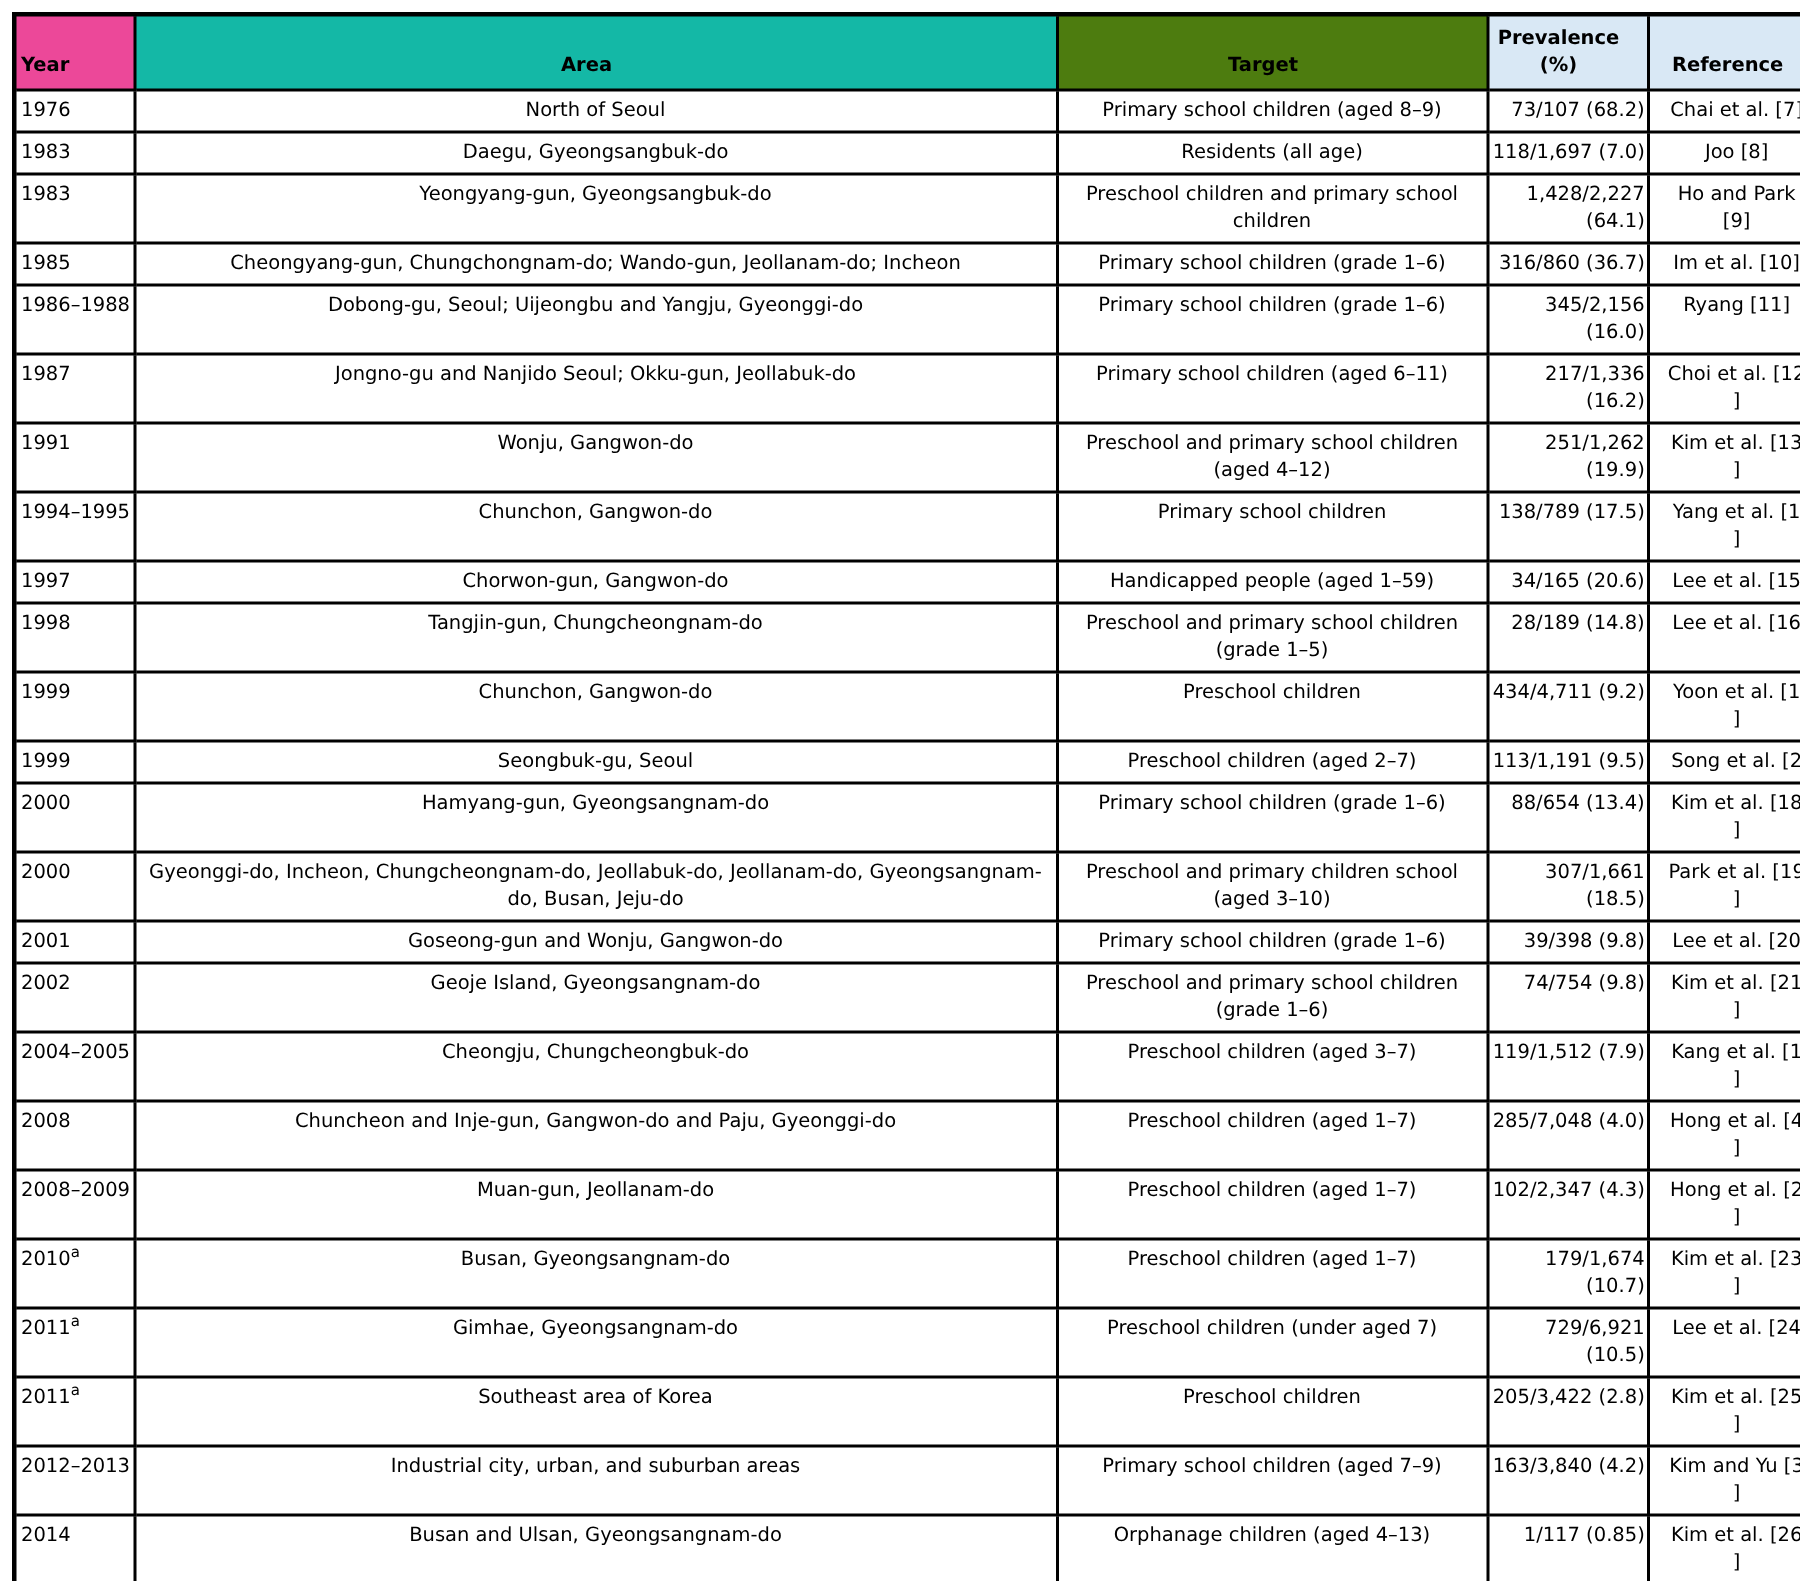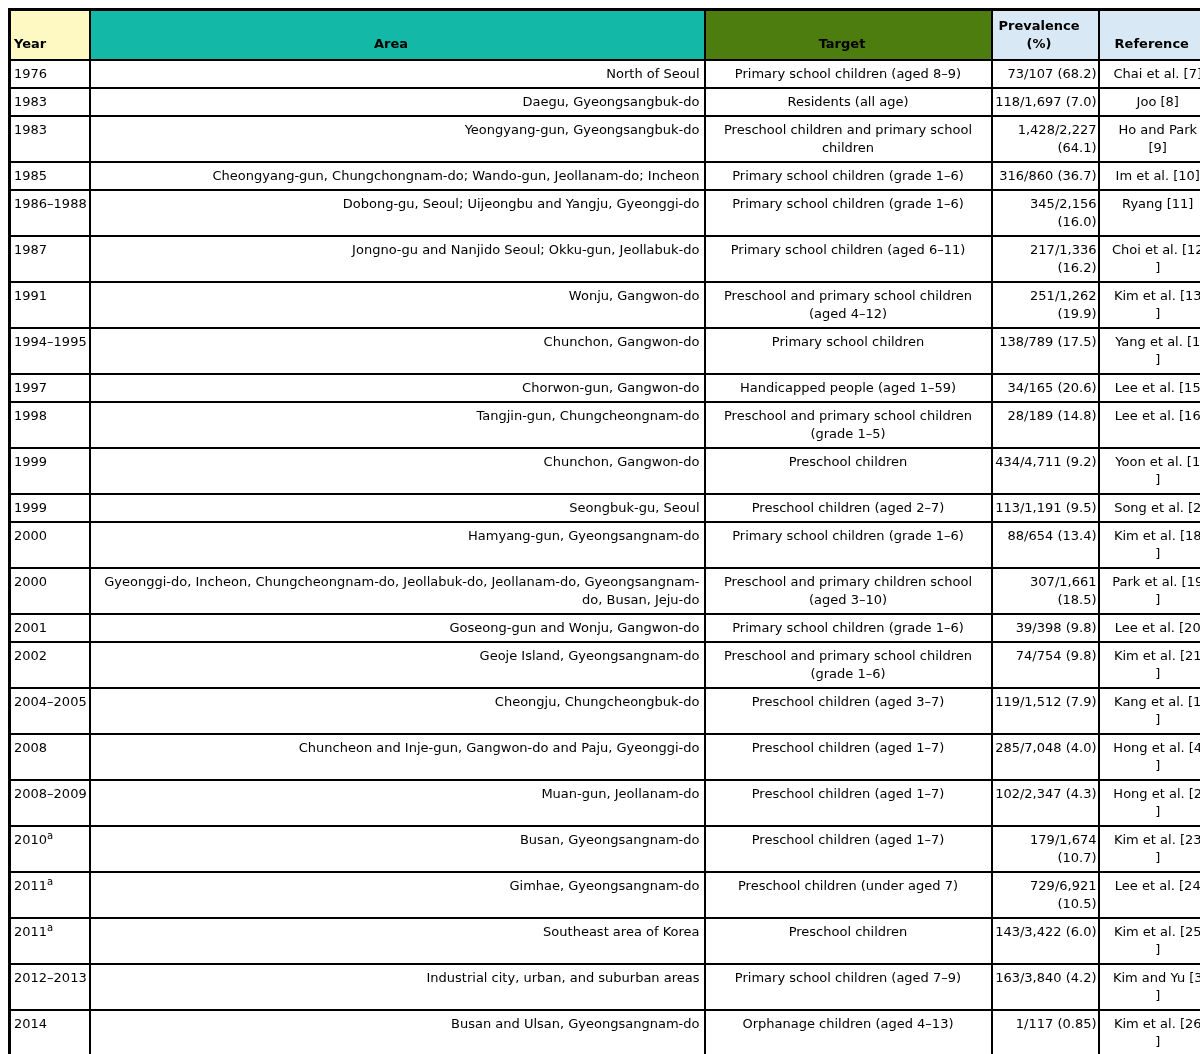--- a/index.html
+++ b/index.html
@@ -40,21 +40,21 @@
     text-align: center;
   }
   thead th.h-year { text-align: left; padding-left: 3px; }
   thead th { height: 38px; }
   tbody td {
     vertical-align: top;
     padding: 4px 4px 4px 4px;
     background: #ffffff;
   }
   td.c-year  { text-align: left; white-space: nowrap; padding-left: 3px; padding-right: 0; margin-top: 19px; }
-  td.c-area  { text-align: right; }
+  td.c-area  { text-align: center; }
   td.c-target{ text-align: center; }
   td.c-prev  { text-align: right; white-space: pre; padding-left: 1px; padding-right: 1px; }
   td.c-ref   { text-align: center; white-space: pre; padding-left: 1px; padding-right: 1px; }
   tbody tr { height: 27px; }
   sup.fn {
     font-size: 10px;
     line-height: 0;
     vertical-align: super;
   }
 </style>
@@ -65,21 +65,21 @@
   <table class="prev-table">
     <colgroup>
       <col style="width:80px">
       <col style="width:615px">
       <col style="width:287px">
       <col style="width:107px">
       <col style="width:119px">
     </colgroup>
     <thead>
       <tr>
-        <th class="h-year" style="background: #fef9c3;">Year</th>
+        <th class="h-year" style="background: #ec4899;">Year</th>
         <th class="h-area" style="background: #14b8a6;">Area</th>
         <th class="h-target" style="background: #4d7c0f;">Target</th>
         <th class="h-prev" style="background: rgb(217, 232, 245);">Prevalence
 (%)</th>
         <th class="h-ref" style="background: rgb(217, 232, 245);">Reference</th>
       </tr>
     </thead>
     <tbody>
         <tr>
           <td class="c-year"><span>1976</span></td>
@@ -244,21 +244,21 @@
           <td class="c-area">Gimhae, Gyeongsangnam-do</td>
           <td class="c-target">Preschool children (under aged 7)</td>
           <td class="c-prev">729/6,921
 (10.5)</td>
           <td class="c-ref">Lee et al. [24</td>
         </tr>
         <tr>
           <td class="c-year"><span>2011</span><sup class="fn">a</sup></td>
           <td class="c-area">Southeast area of Korea</td>
           <td class="c-target">Preschool children</td>
-          <td class="c-prev">143/3,422 (6.0)</td>
+          <td class="c-prev">205/3,422 (2.8)</td>
           <td class="c-ref">Kim et al. [25
 ]</td>
         </tr>
         <tr>
           <td class="c-year"><span>2012–2013</span></td>
           <td class="c-area">Industrial city, urban, and suburban areas</td>
           <td class="c-target">Primary school children (aged 7–9)</td>
           <td class="c-prev">163/3,840 (4.2)</td>
           <td class="c-ref">Kim and Yu [3
 ]</td>

